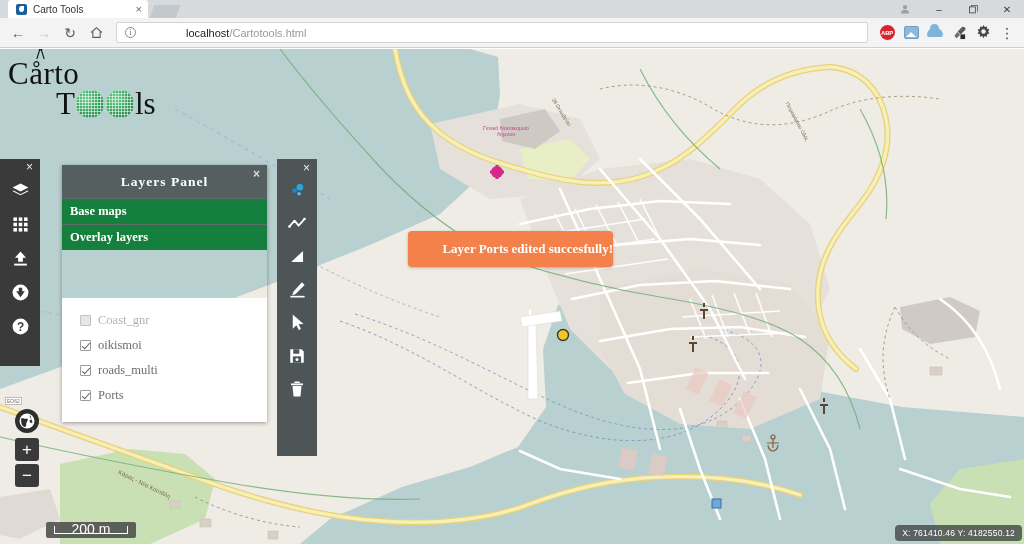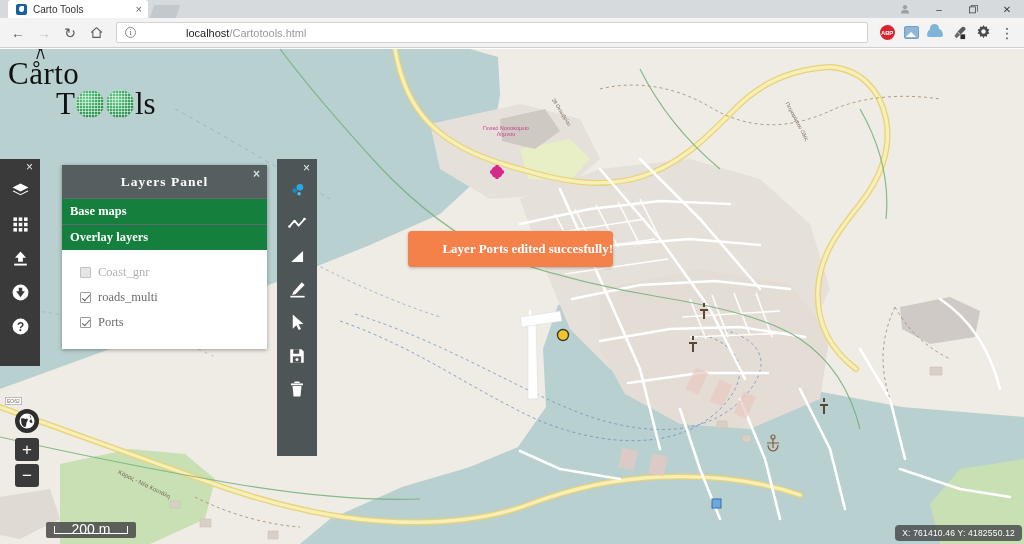--- a/index.html
+++ b/index.html
@@ -177,21 +177,21 @@
   .lp-x {
     position: absolute; right: 6px; top: 3px;
     font-size: 12px; color: #dcdcdc; cursor: pointer;
     font-family: "Liberation Sans", sans-serif; line-height: 1;
   }
   .lp-section {
     background: #15803d; color: #fff; font-weight: bold;
     font-size: 12.5px; padding: 5px 0 5px 8px;
     border-top: 1px solid #5f6a6a; cursor: pointer;
   }
-  .lp-body { background: #fff; padding: 10px 0 14px 0; }
+  .lp-body { background: #fff; padding: 10px 0 14px 0; margin-top: 48px; }
   .lp-row {
     display: flex; align-items: center; gap: 7px;
     padding: 5px 0 5px 18px; font-size: 12.5px;
     color: #6d6d6d; cursor: pointer;
   }
   .lp-row.disabled { color: #b3b3b3; cursor: default; }
   .lp-cb {
     width: 11px; height: 11px; flex: 0 0 auto;
     border: 1px solid #9a9a9a; background: #fff;
     position: relative; border-radius: 1px;
@@ -578,20 +578,24 @@
       </div>
       <div class="lp-section">Base maps</div>
       <div class="lp-section">Overlay layers</div>
       <div class="lp-body">
         <div class="lp-row disabled">
           <span class="lp-cb off"></span>
           <span>Coast_gnr</span>
         </div>
         <div class="lp-row">
           <span class="lp-cb checked"></span>
+          <span>oikismoi</span>
+        </div>
+        <div class="lp-row">
+          <span class="lp-cb checked"></span>
           <span>roads_multi</span>
         </div>
         <div class="lp-row">
           <span class="lp-cb checked"></span>
           <span>Ports</span>
         </div>
       </div>
     </div>
 
     <div id="tools-panel">

